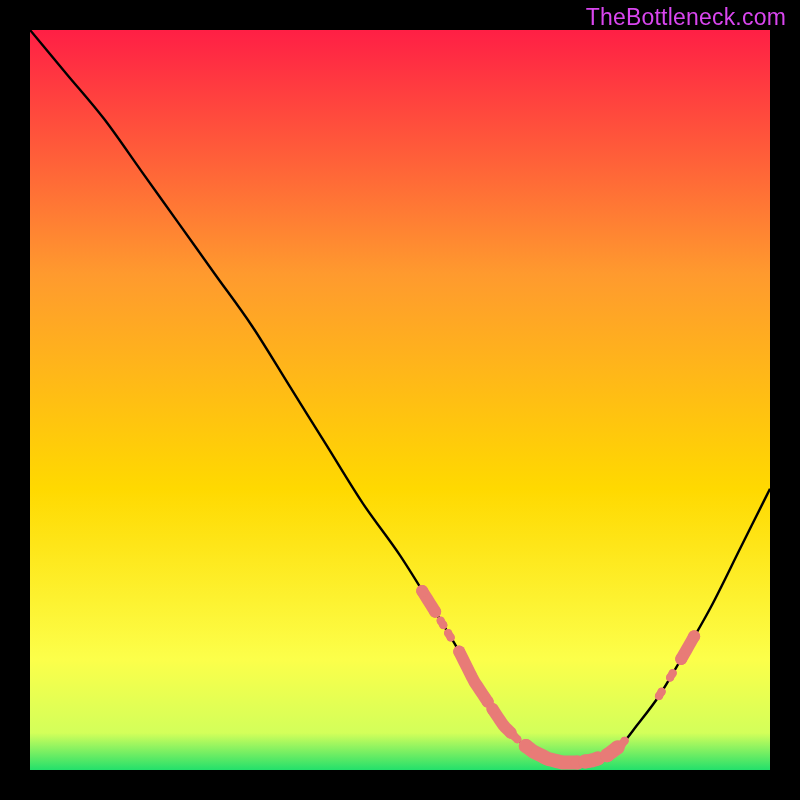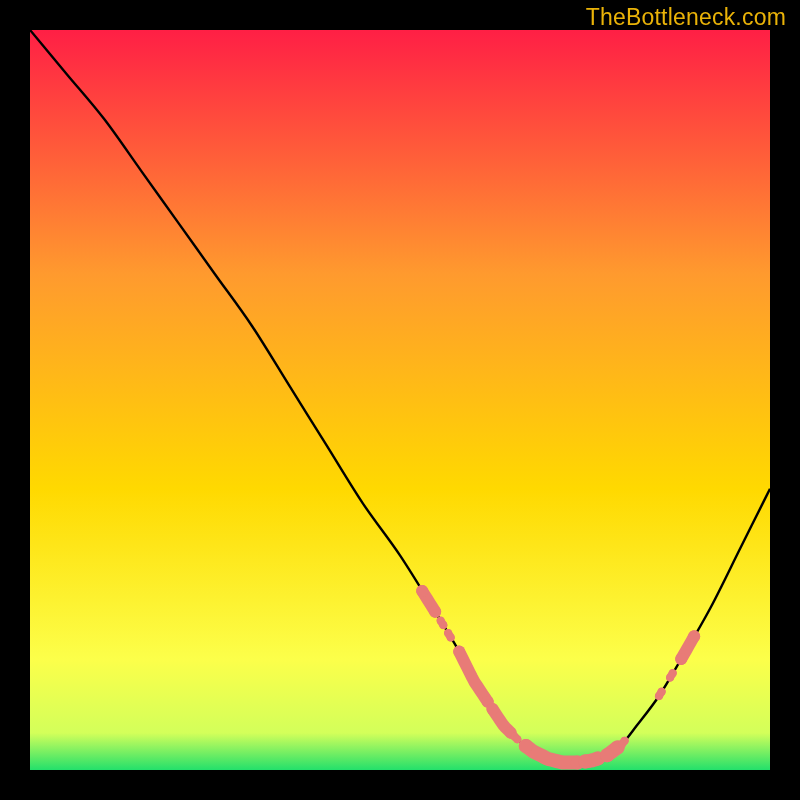--- a/index.html
+++ b/index.html
@@ -14,21 +14,21 @@
   .stage {
     position: relative;
     width: 800px;
     height: 800px;
     background: #000000;
   }
   .watermark {
     position: absolute;
     top: 4px;
     right: 14px;
-    color: #eab308;
+    color: #d946ef;
     font-size: 23px;
     font-weight: 500;
     letter-spacing: 0.2px;
     z-index: 10;
   }
   .plot {
     position: absolute;
     left: 30px;
     top: 30px;
     width: 740px;

